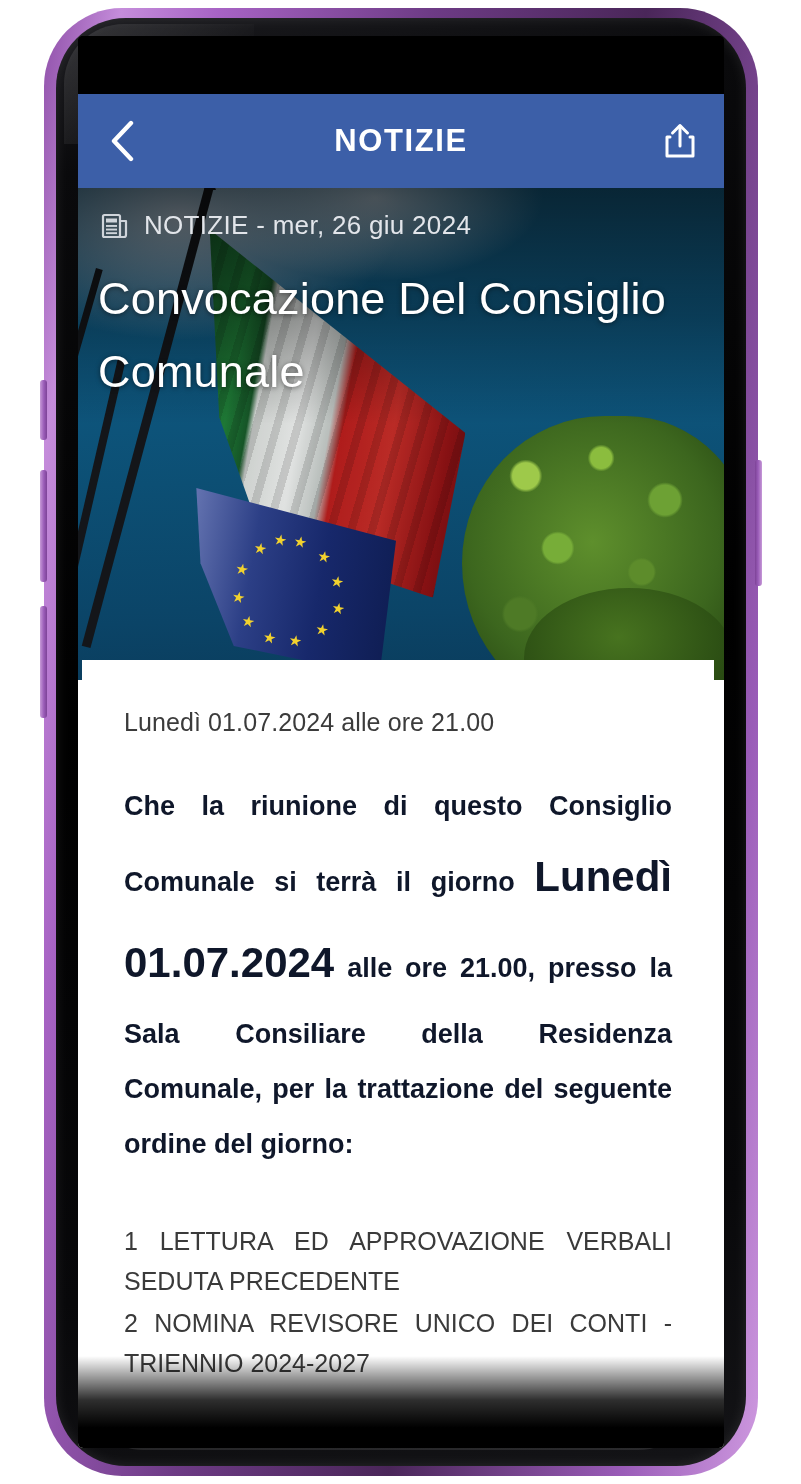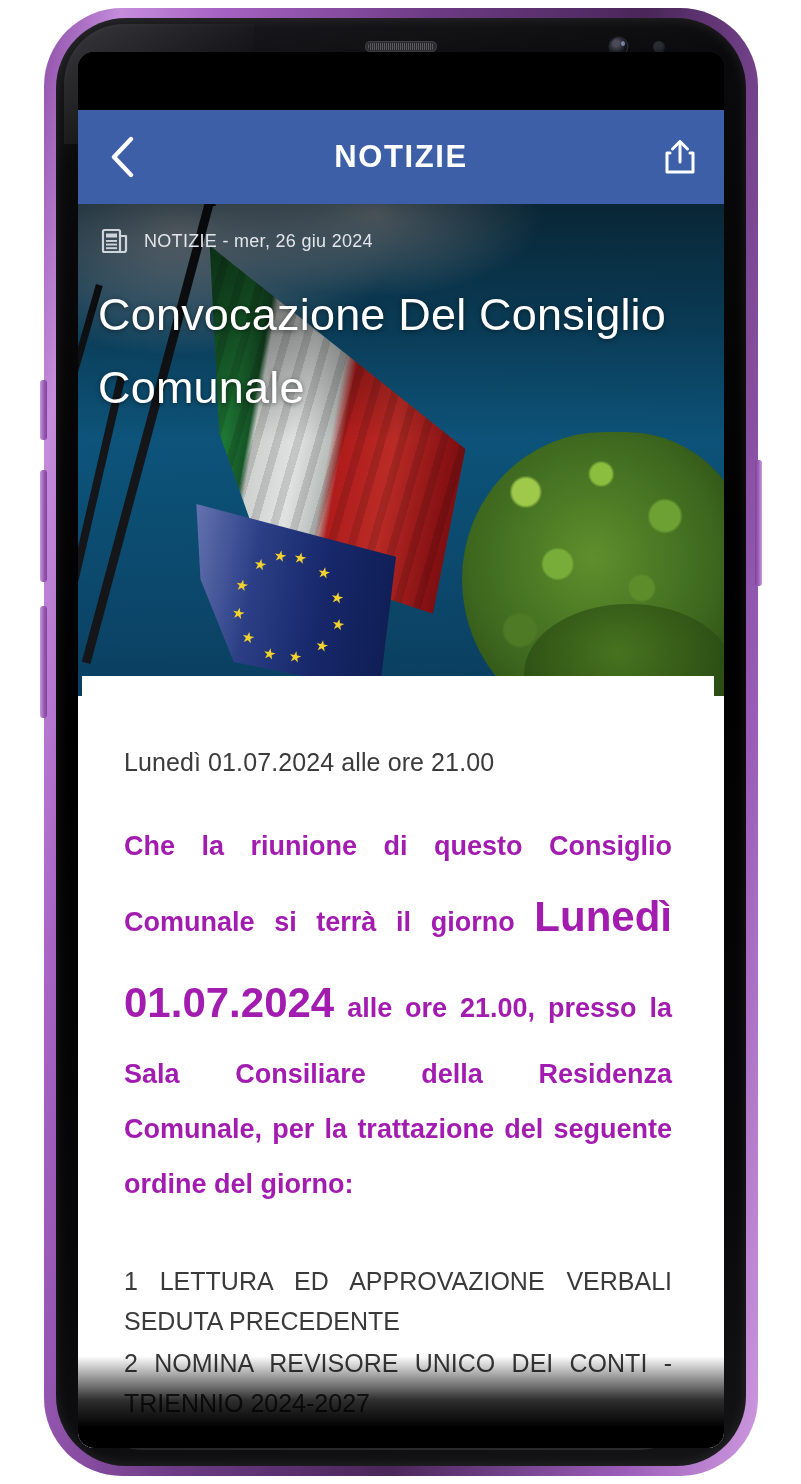--- a/index.html
+++ b/index.html
@@ -80,24 +80,23 @@
   .btn-left-a { left: -4px; top: 372px;  width: 7px; height: 60px; }
   .btn-left-b { left: -4px; top: 462px;  width: 7px; height: 112px; }
   .btn-left-c { left: -4px; top: 598px;  width: 7px; height: 112px; }
   .btn-right  { right: -4px; top: 452px; width: 7px; height: 126px;
                 background: linear-gradient(270deg,#c79ad8,#9a5cb8 55%,#7d4397); }
 
   
   #screen {
     position: absolute;
     left: 34px; top: 28px; right: 34px; bottom: 28px;
-    border-radius: 16px;
+    border-radius: 5px;
     overflow: hidden;
     background: #000;
-    margin-top: 16px;
   }
   #app {
     position: absolute;
     left: 0; right: 0;
     top: 58px; bottom: 0;
     background: #ffffff;
     overflow: hidden;
   }
 
   
@@ -194,49 +193,49 @@
   .eu-stars span { position: absolute; }
   .hero-grad {
     position: absolute; inset: 0;
     background: linear-gradient(180deg, rgba(0,0,0,.62) 0%, rgba(0,0,0,.34) 26%, rgba(0,0,0,0) 48%);
   }
   #hero .meta {
     position: absolute; left: 22px; top: 22px; right: 26px;
     display: flex; align-items: center; gap: 14px;
   }
   #hero .meta .label {
-    color: #e2e5ea; font-size: 18px; letter-spacing: .3px;
+    color: #e2e5ea; font-size: 26px; letter-spacing: .3px;
   }
   #hero .headline {
     position: absolute; left: 20px; right: 40px; top: 74px;
     color: #ffffff;
     font-size: 45px; font-weight: 400; line-height: 1.63;
     letter-spacing: .2px;
     text-shadow: 0 1px 5px rgba(0,0,0,.5);
   }
 
   
   #card {
     position: absolute;
     left: 4px; right: 10px;
     top: 566px; bottom: 0;
     background: #fff;
-    padding: 72px 42px 0 42px;
+    padding: 48px 42px 0 42px;
     z-index: 5;
   }
   .t-date {
     color: #3b3b3b; font-size: 25px; letter-spacing: .1px;
   }
   .t-h2 {
     margin-top: 46px; text-align: center;
     color: #1d3557; font-size: 29px; font-weight: 700; letter-spacing: .4px;
   }
   .t-body {
     margin-top: 42px;
-    color: #a21caf; font-size: 27px; font-weight: 600;
+    color: #0f172a; font-size: 27px; font-weight: 600;
     line-height: 2.05; text-align: justify; text-justify: inter-word;
   }
   .t-body .big { font-size: 42px; font-weight: 600; }
   .t-list {
     margin-top: 48px;
     color: #3a3a3a; font-size: 25px; line-height: 1.6;
     text-align: justify; text-justify: inter-word;
   }
   .t-list .row { margin-bottom: 2px; }
 

